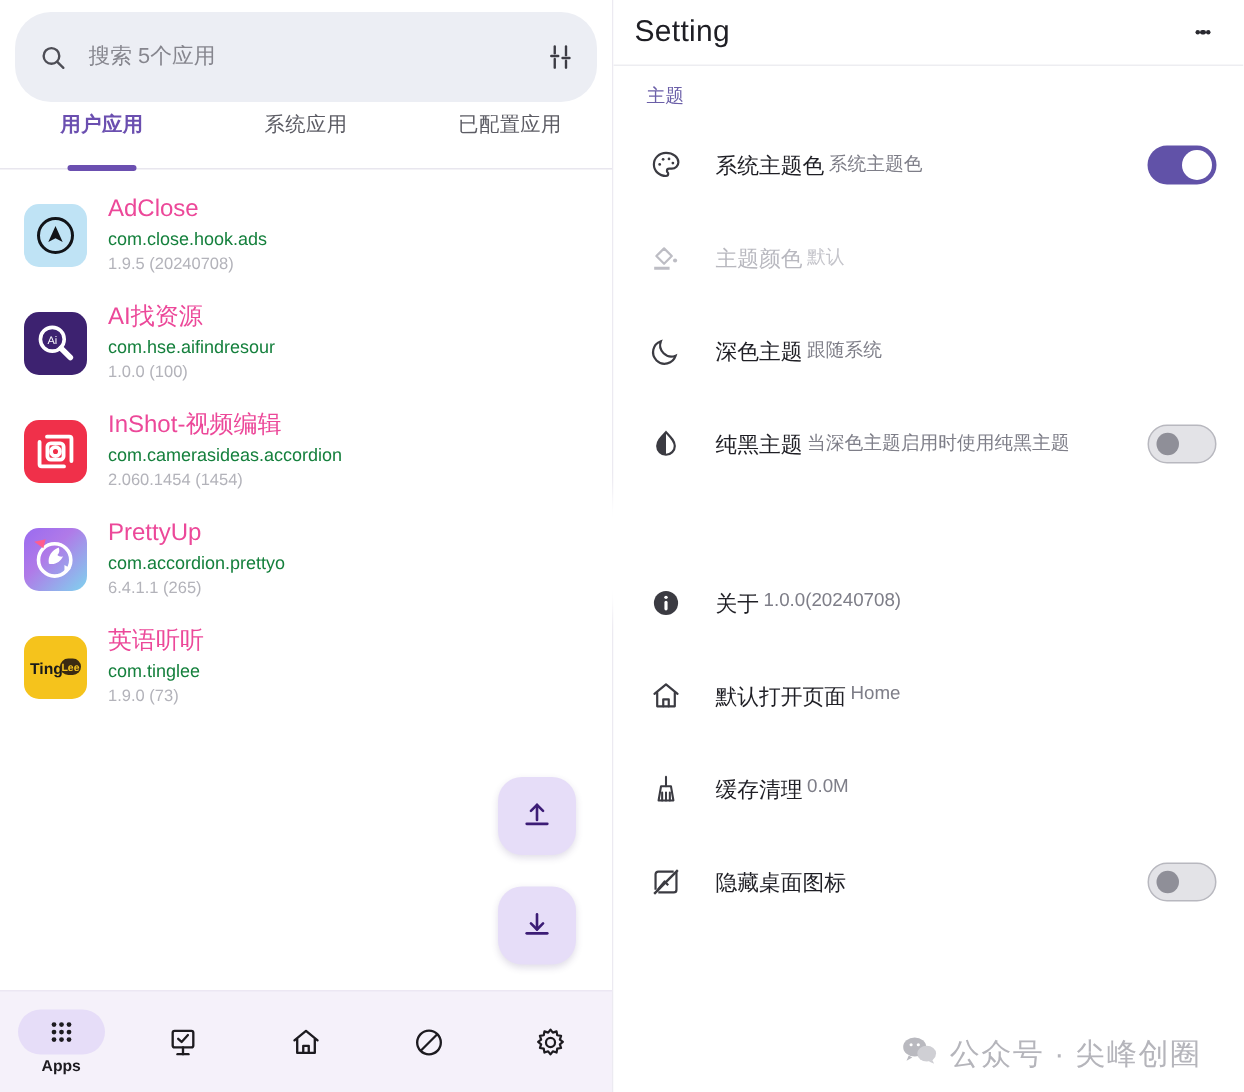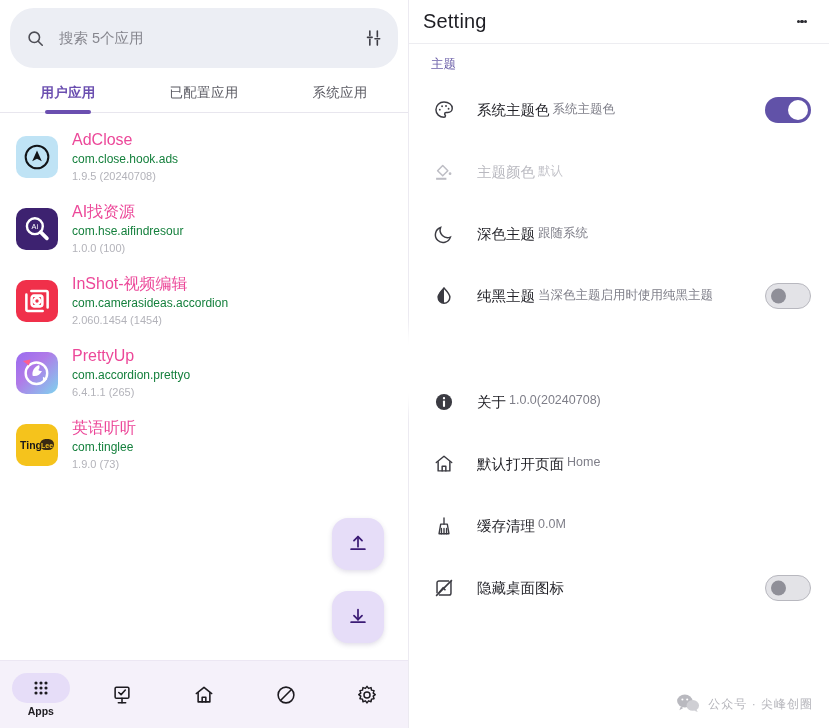--- a/index.html
+++ b/index.html
@@ -25,21 +25,21 @@
   }
   .search-bar .si { flex: 0 0 auto; display:flex; align-items:center; }
   .search-input {
     flex: 1 1 auto; border: none; outline: none; background: transparent;
     font-family: inherit; font-size: 14.5px; color: #4a4a52;
   }
   .search-input::placeholder { color: #86868e; }
 
   .tabs { display: flex; height: 38px; position: relative; }
   .tab {
-    flex: 1 1 0; display: flex; align-items: center; justify-content: center;
+    flex: 1 1 0; display: flex; align-items: flex-start; justify-content: center;
     font-size: 13.5px; color: #5c5c64; position: relative; cursor: pointer;
     letter-spacing: .3px;
   }
   .tab.active { color: #6b4fb0; font-weight: 600; }
   .tab.active::after {
     content: ""; position: absolute; bottom: -2px; left: 50%; transform: translateX(-50%);
     width: 46px; height: 4px; border-radius: 3px; background: #6b4fb0;
   }
   .tabs-underline { height: 1px; background: #e8e6ee; }
 
@@ -113,23 +113,23 @@
   .setting-row.disabled .s-sub   { color: #c5c5cb; }
 
   .toggle { width: 46px; height: 26px; border-radius: 14px; position: relative; flex: 0 0 auto; cursor: pointer; }
   .toggle.on  { background: #6152a8; }
   .toggle.off { background: #e3e3e7; border: 1.5px solid #b8b8bf; }
   .toggle .knob { position: absolute; border-radius: 50%; top: 50%; transform: translateY(-50%); }
   .toggle.on  .knob { width: 20px; height: 20px; right: 3px; background: #ffffff; }
   .toggle.off .knob { width: 15px; height: 15px; left: 5px; background: #8f8f98; }
 
   .watermark {
-    position: absolute; right: 16px; bottom: 12px;
+    position: absolute; right: 28px; bottom: 12px;
     display: flex; align-items: center; gap: 8px;
-    color: #b5b5bb; font-size: 12px; letter-spacing: 1px;
+    color: #b5b5bb; font-size: 20px; letter-spacing: 1px;
   }
   .spacer { flex: 1 1 auto; }
 </style>
 </head>
 <body>
 
 <div class="screen">
 
   <div class="left-pane">
 
@@ -153,24 +153,24 @@
           </svg>
         </span>
       </div>
     </div>
 
     <div class="tabs">
       <div class="tab active">
         <span>用户应用</span>
       </div>
       <div class="tab">
+        <span>系统应用</span>
+      </div>
+      <div class="tab">
         <span>已配置应用</span>
-      </div>
-      <div class="tab">
-        <span>系统应用</span>
       </div>
     </div>
     <div class="tabs-underline"></div>
 
     <div class="app-list">
 
       <div class="app-row">
         <div class="app-icon" style="background:#bfe3f5;">
           <svg width="32" height="32" viewBox="0 0 24 24" fill="none" stroke="#111418" stroke-width="1.5">
             <circle cx="12" cy="12" r="8.5"></circle>

